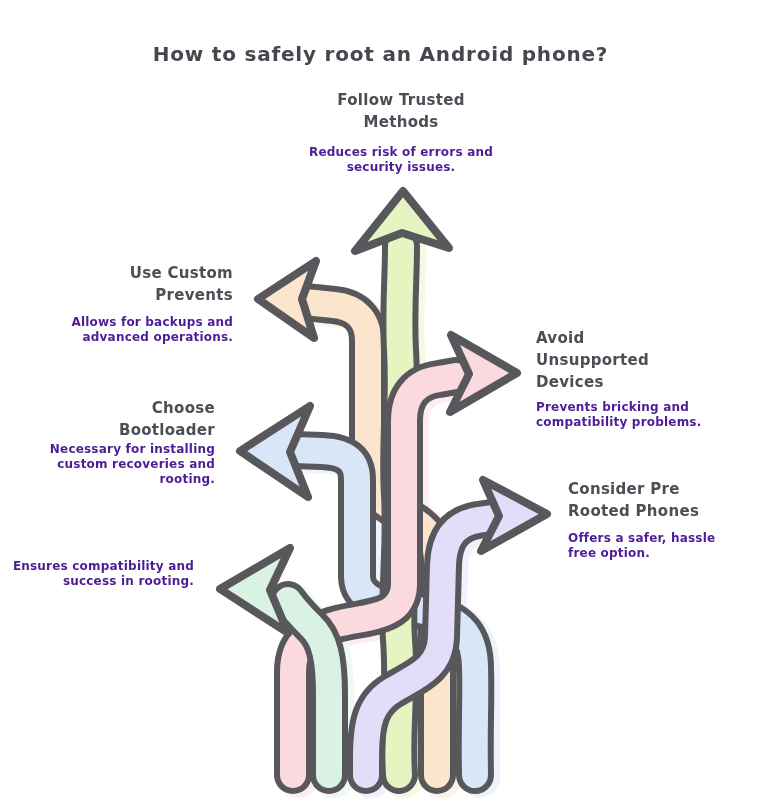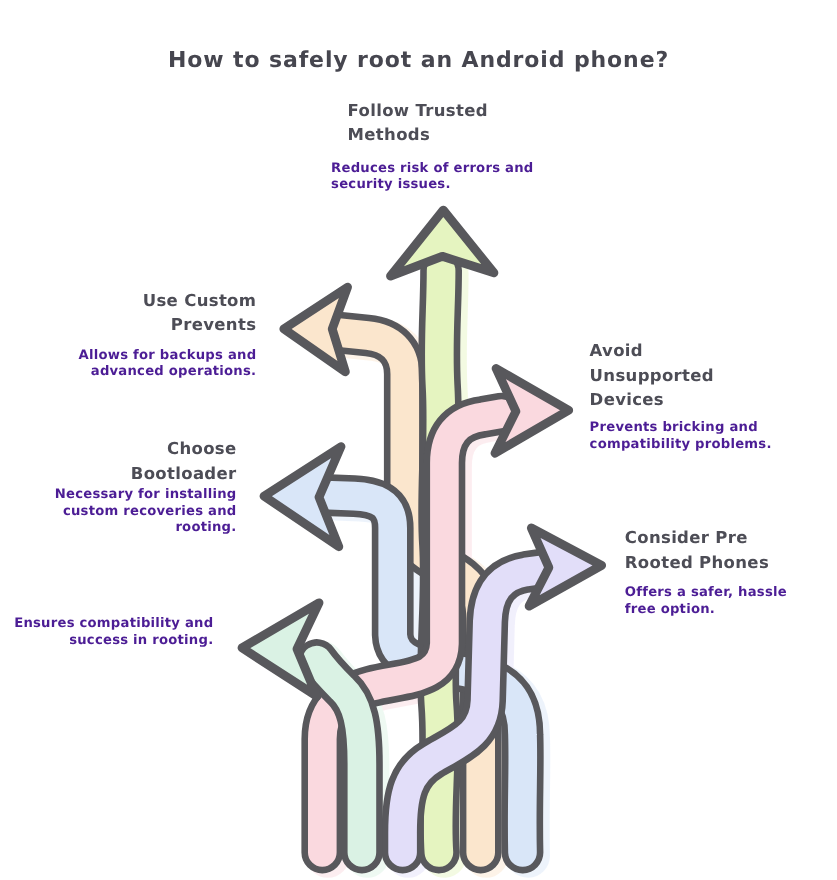--- a/index.html
+++ b/index.html
@@ -6,27 +6,27 @@
   body{width:761px;height:800px;position:relative;overflow:hidden;
        font-family:"DejaVu Sans", sans-serif;}
   #stage{position:absolute;inset:0;width:761px;height:676px;}
   svg{position:absolute;top:0;left:0;}
   .txt{position:absolute;font-weight:700;}
   .title{top:42px;left:0;width:761px;text-align:center;
          font-size:20px;letter-spacing:.8px;color:#46464f;}
   .node .heading{font-size:15px;line-height:22px;letter-spacing:.3px;color:#4d4d56;}
   .node .desc{font-size:12px;line-height:15px;letter-spacing:.2px;color:#4c1d95;margin-top:10px;}
   
-  .n-follow{top:89px;left:271px;width:260px;text-align:left;}
+  .n-follow{top:89px;left:271px;width:260px;text-align:center;}
   .n-follow .heading{width:170px;margin:0 auto;}
   .n-follow .desc{width:200px;margin:12px auto 0;}
   .n-use{top:262px;right:528px;width:220px;text-align:right;}
   .n-use .heading{width:170px;margin-left:auto;}
   .n-use .desc{width:175px;margin-left:auto;margin-top:9px;}
-  .n-avoid{top:308px;left:536px;width:210px;text-align:left;}
+  .n-avoid{top:327px;left:536px;width:210px;text-align:left;}
   .n-avoid .heading{width:135px;}
   .n-avoid .desc{width:195px;margin-top:7px;}
   .n-unlock{top:397px;right:546px;width:220px;text-align:right;}
   .n-unlock .heading{width:130px;margin-left:auto;}
   .n-unlock .desc{width:195px;margin-left:auto;margin-top:1px;}
   .n-consider{top:478px;left:568px;width:200px;text-align:left;}
   .n-consider .heading{width:150px;}
   .n-consider .desc{width:170px;margin-top:9px;}
   .n-choose{top:550px;right:567px;width:220px;text-align:right;}
   .n-choose .heading{width:160px;margin-left:auto;}

